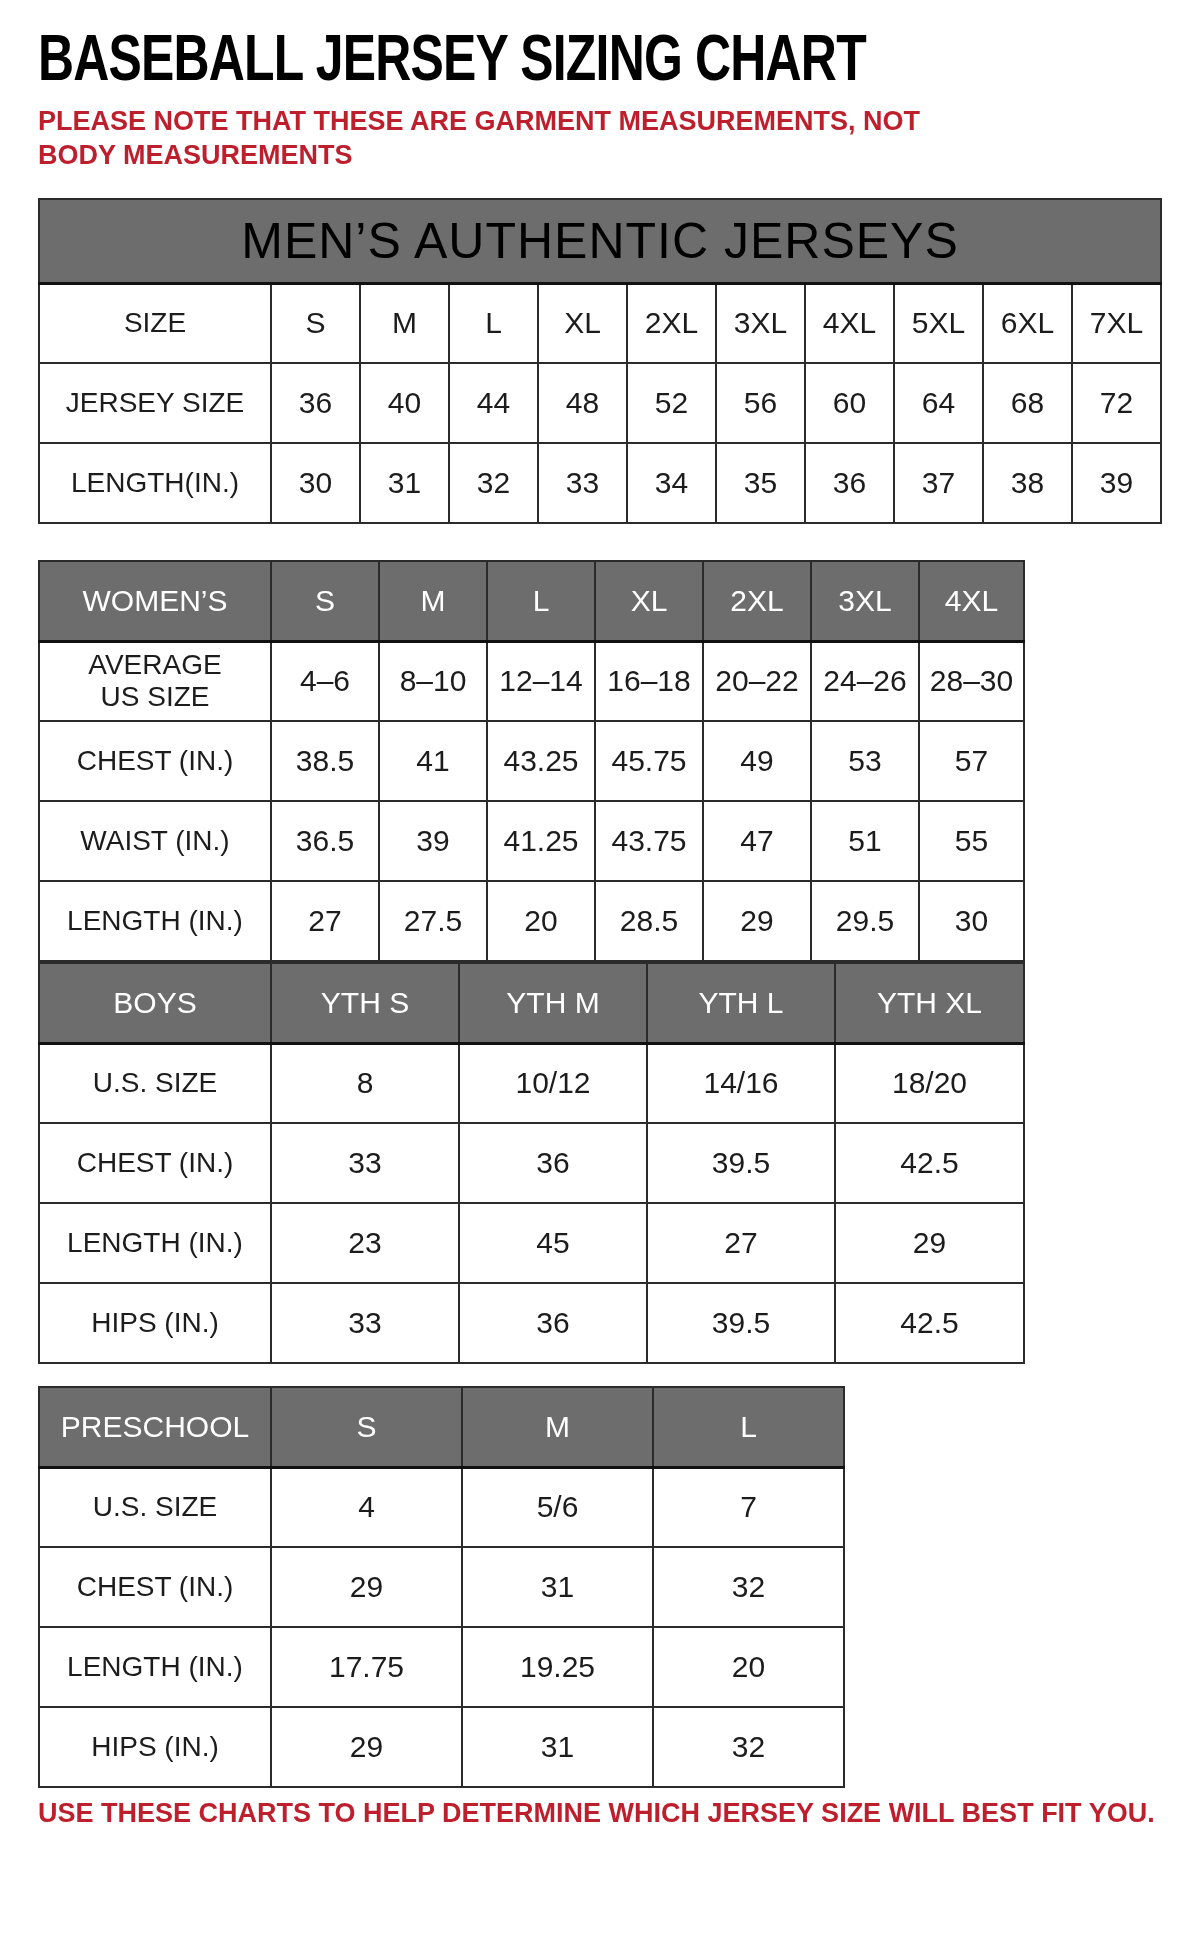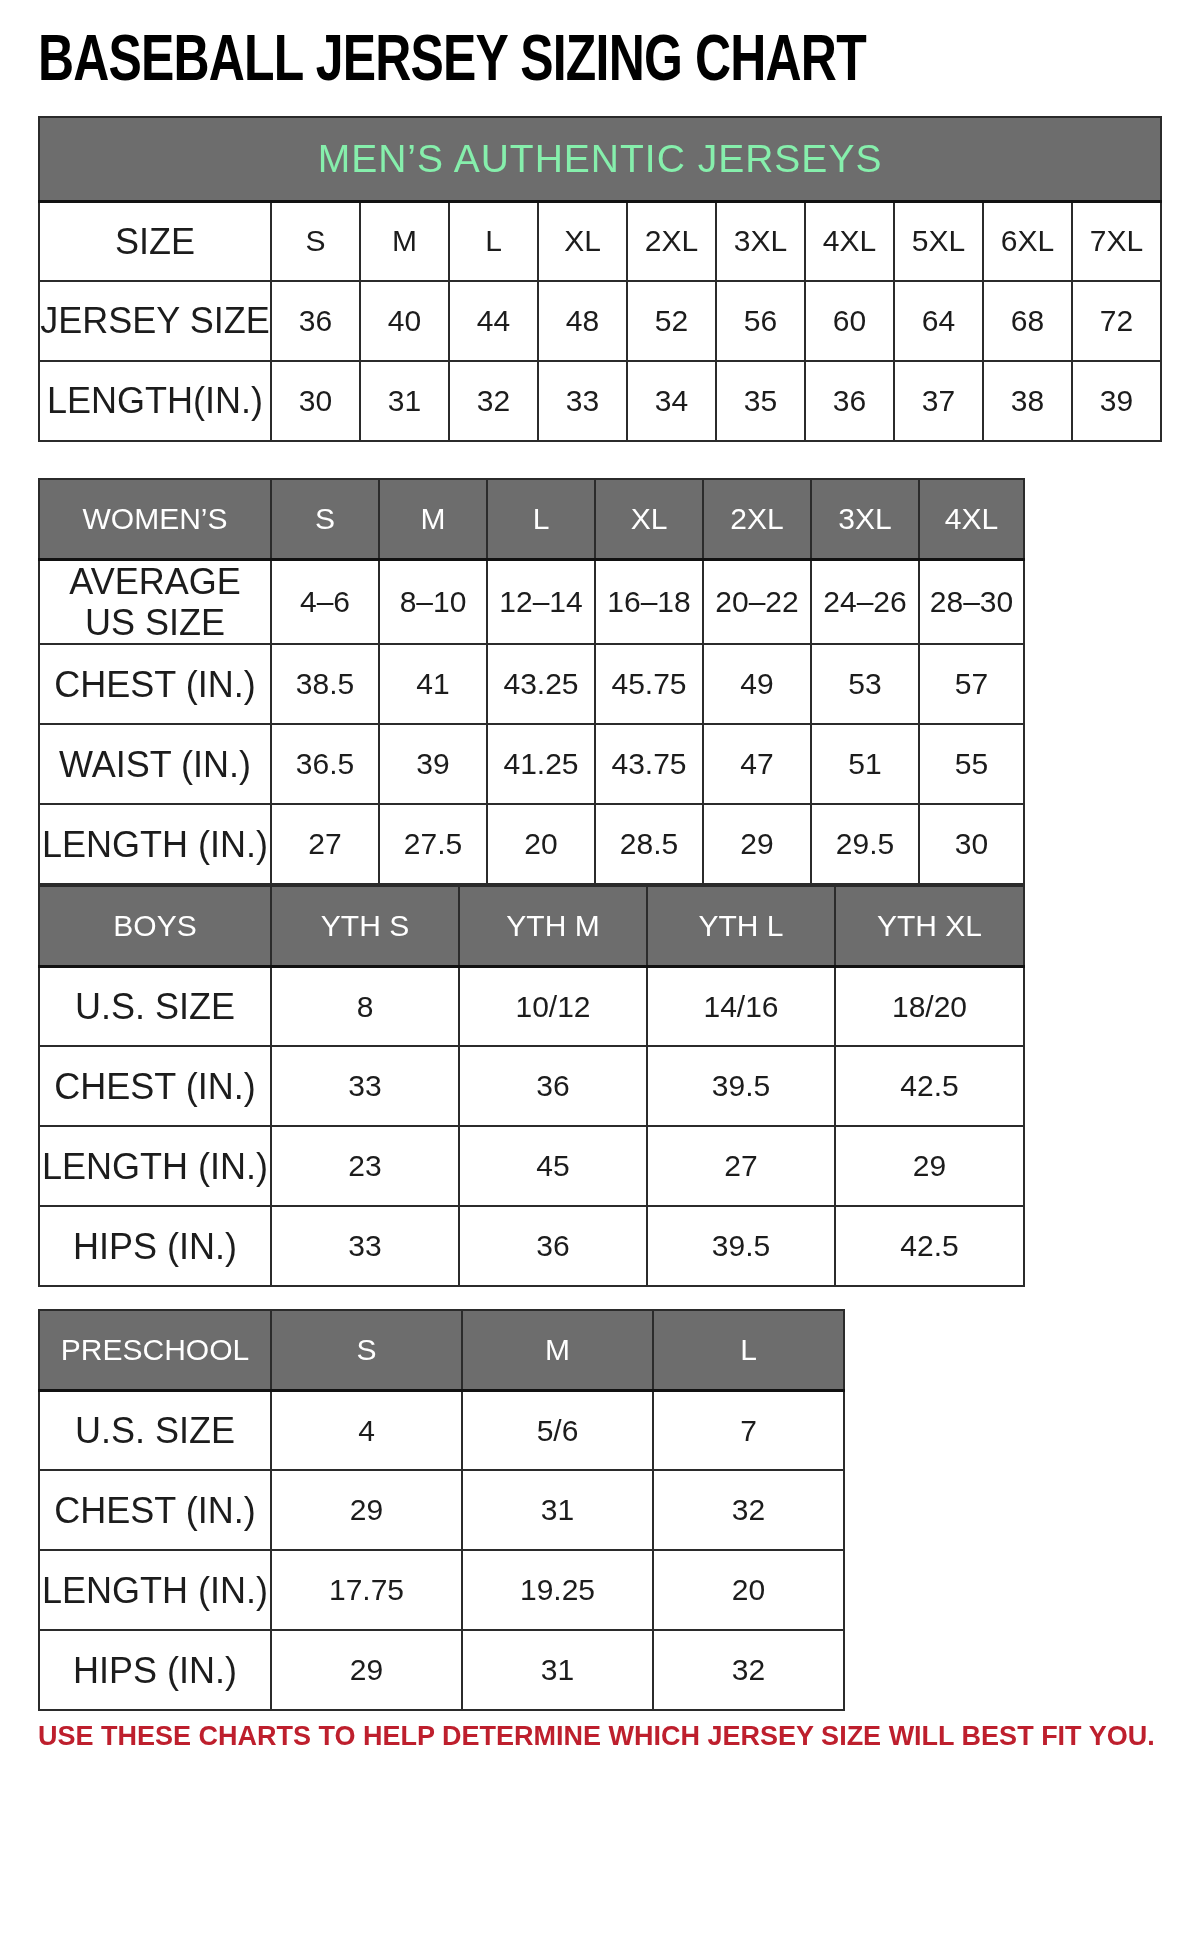--- a/index.html
+++ b/index.html
@@ -41,26 +41,26 @@
   }
   .tbl th, .tbl td {
     border: 2px solid #2b2b2b;
     text-align: center;
     vertical-align: middle;
     padding: 0;
     font-weight: normal;
     overflow: hidden;
   }
   .tbl td { font-size: 30px; }
-  .rowlabel { font-size: 36px; white-space: pre-line; line-height: 1.15; }
+  .rowlabel { font-size: 28px; white-space: pre-line; line-height: 1.15; }
 
   .banner {
     background: #6d6d6d;
-    color: #86efac;
-    font-size: 39px;
+    color: #000000;
+    font-size: 50px;
     letter-spacing: 1px;
     border-bottom: 3px solid #111 !important;
   }
   .gray-row th {
     background: #6d6d6d;
     color: #ffffff;
     font-size: 30px;
     border-bottom: 3px solid #111;
   }
 
@@ -85,20 +85,21 @@
     white-space: nowrap;
   }
 </style>
 </head>
 <body>
 
 <div class="page">
 
   <h1 class="title">BASEBALL JERSEY SIZING CHART</h1>
 
+  <div class="note">PLEASE NOTE THAT THESE ARE GARMENT MEASUREMENTS, NOT BODY MEASUREMENTS</div>
 
   <table class="tbl mens">
     <colgroup>
       <col style="width:232px">
       <col style="width:89px">
         <col style="width:89px">
         <col style="width:89px">
         <col style="width:89px">
         <col style="width:89px">
       <col style="width:89px">

